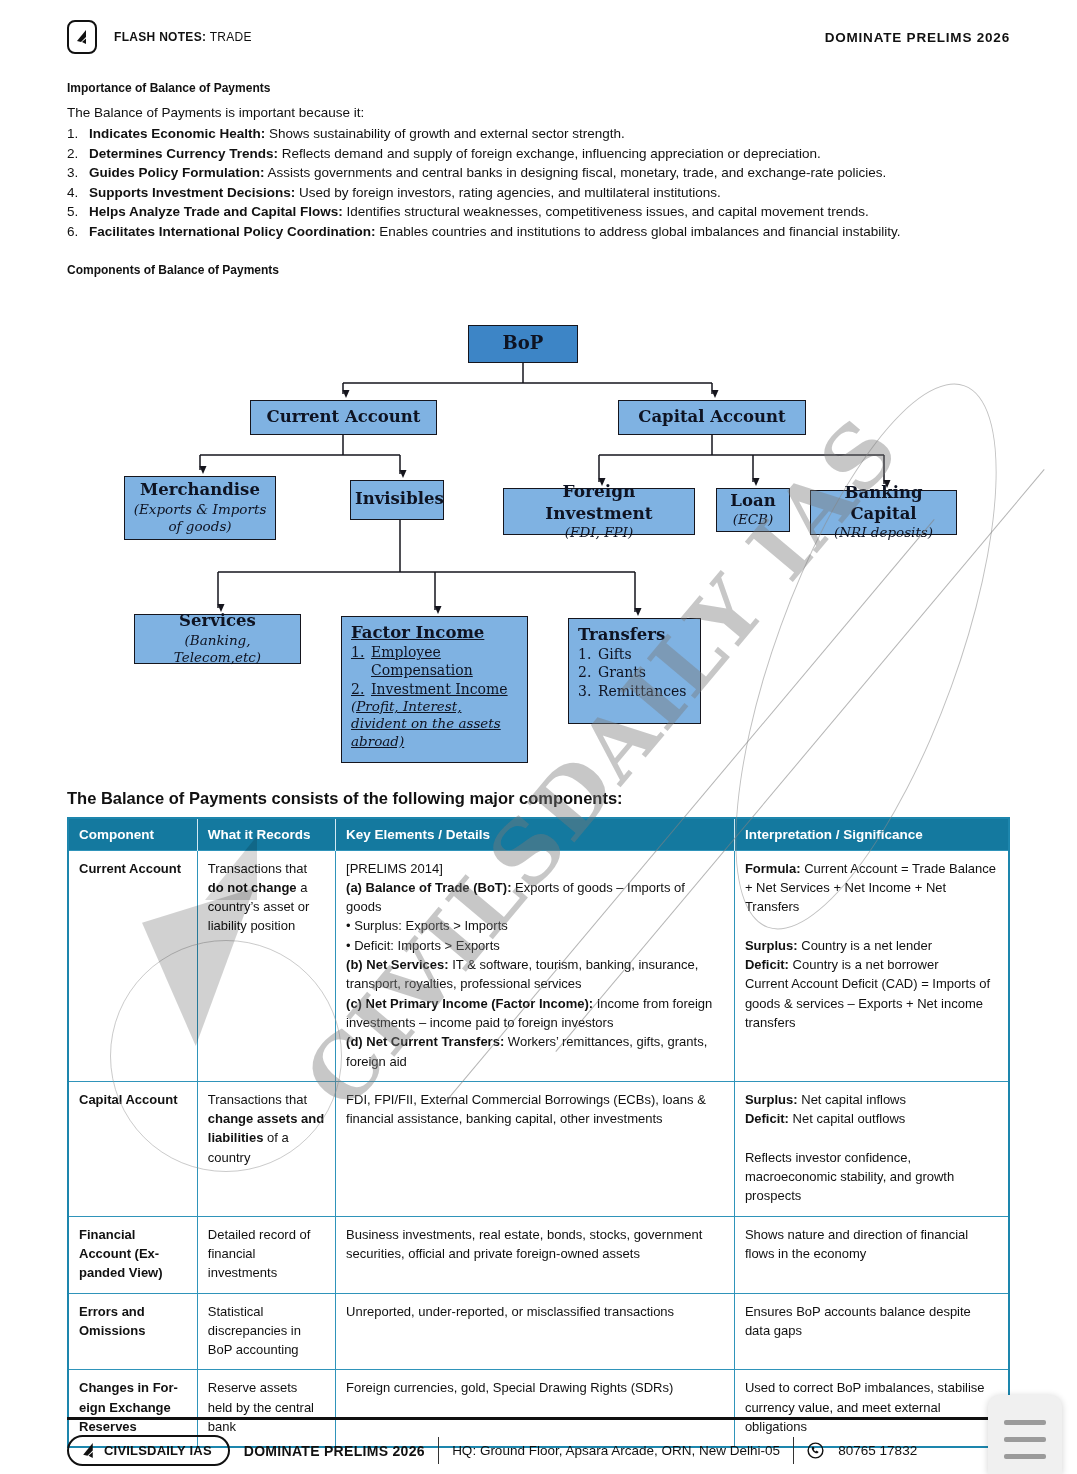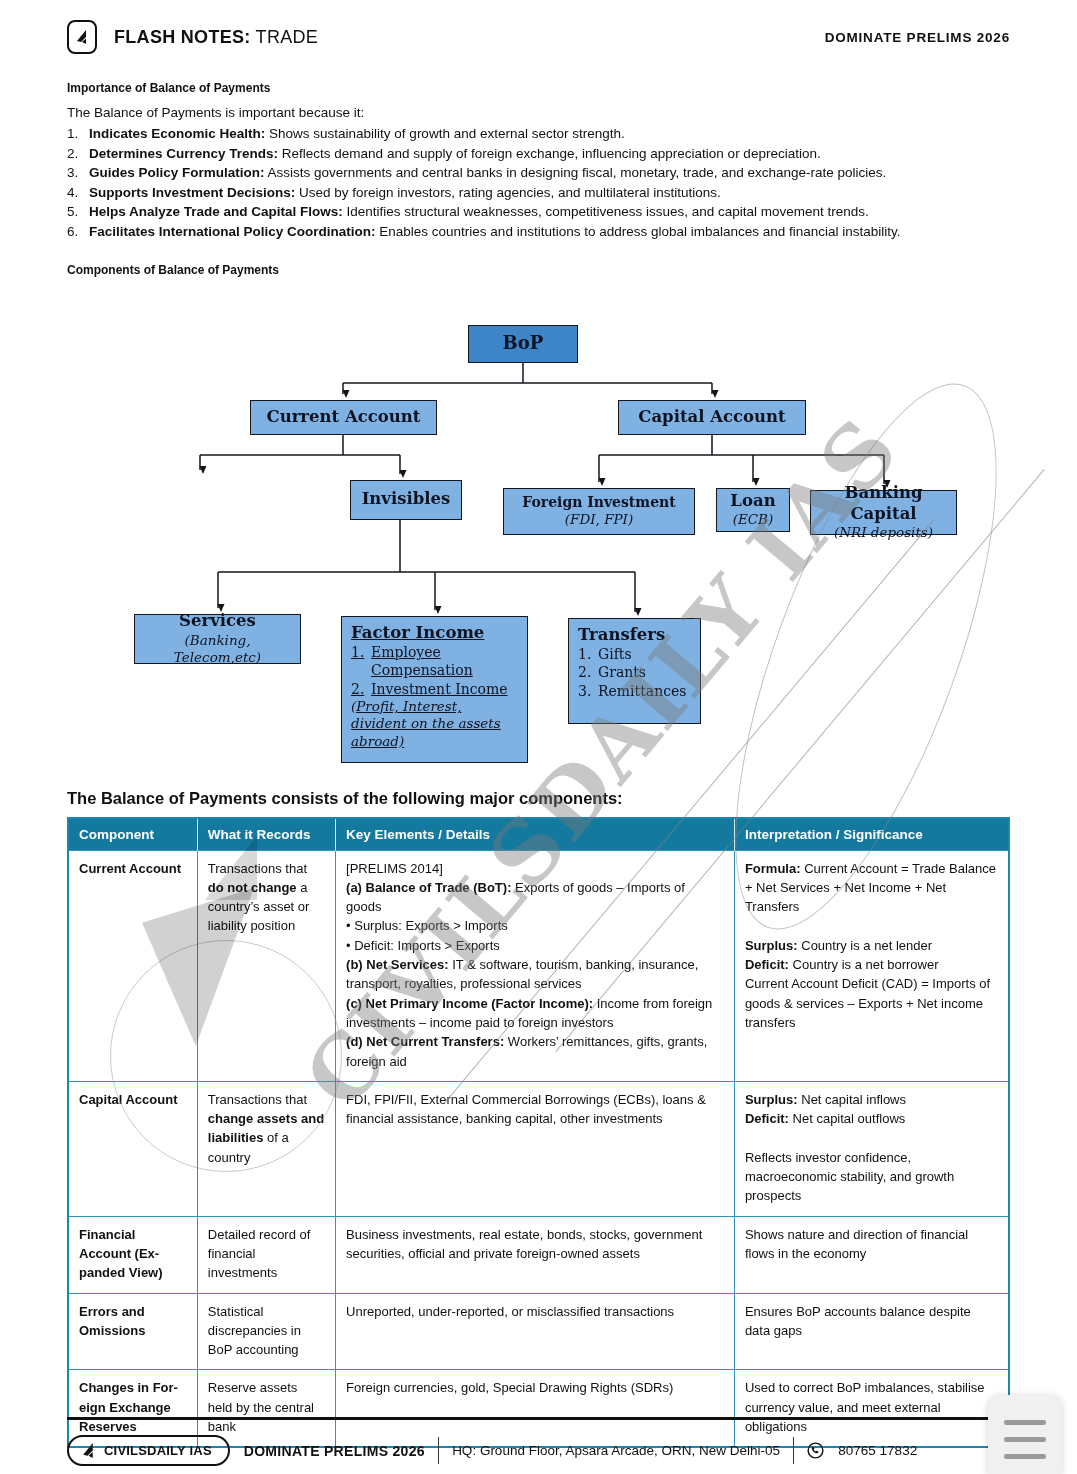--- a/index.html
+++ b/index.html
@@ -4,21 +4,21 @@
 <style>
   html,body{margin:0;padding:0;background:#fff;}
   .page{position:relative;width:1077px;height:1474px;overflow:hidden;background:#fff;
         font-family:"Liberation Sans",sans-serif;color:#111;}
   .flow{position:relative;z-index:1;padding:20px 67px 0 67px;}
 
   
   .hdr{display:flex;align-items:center;}
   .logo-box{width:26px;height:30px;border:2.2px solid #111;border-radius:8px;
             display:flex;align-items:center;justify-content:center;flex:none;}
-  .brand{margin-left:17px;font-size:18px;letter-spacing:.3px;}
+  .brand{margin-left:17px;font-size:12px;letter-spacing:.3px;}
   .brand b{font-weight:700;}
   .hdr-right{margin-left:auto;font-size:13.5px;font-weight:600;letter-spacing:.8px;}
 
   
   h2{font-size:12px;font-weight:700;margin:0;}
   .imp-title{margin-top:27px;}
   .intro{font-size:13.5px;margin:10px 0 4px 0;}
   .num-item{display:flex;font-size:13.5px;line-height:19.6px;}
   .num-item .num{width:22px;flex:none;}
   .num-item .txt{flex:1;}
@@ -165,25 +165,29 @@
 
       <div class="node dark" style="left:401px;top:48px;width:110px;height:38px;">
         <span class="t">BoP</span>
       </div>
       <div class="node" style="left:183px;top:123px;width:187px;height:35px;">
         <span class="t">Current Account</span>
       </div>
       <div class="node" style="left:551px;top:123px;width:188px;height:35px;">
         <span class="t">Capital Account</span>
       </div>
-      <div class="node" style="left:283px;top:203px;width:112px;height:40px;">
+      <div class="node" style="left:57px;top:199px;width:152px;height:64px;">
+        <span class="t">Merchandise</span>
+        <span class="sub">(Exports &amp; Imports of goods)</span>
+      </div>
+      <div class="node" style="left:283px;top:203px;width:94px;height:40px;">
         <span class="t">Invisibles</span>
       </div>
       <div class="node" style="left:436px;top:211px;width:192px;height:47px;">
-        <span class="t" style="font-size:14px;">Foreign Investment</span>
+        <span class="t" style="font-size:17px;">Foreign Investment</span>
         <span class="sub">(FDI, FPI)</span>
       </div>
       <div class="node" style="left:649px;top:211px;width:74px;height:44px;">
         <span class="t">Loan</span>
         <span class="sub">(ECB)</span>
       </div>
       <div class="node" style="left:743px;top:213px;width:147px;height:45px;">
         <span class="t">Banking Capital</span>
         <span class="sub">(NRI deposits)</span>
       </div>

